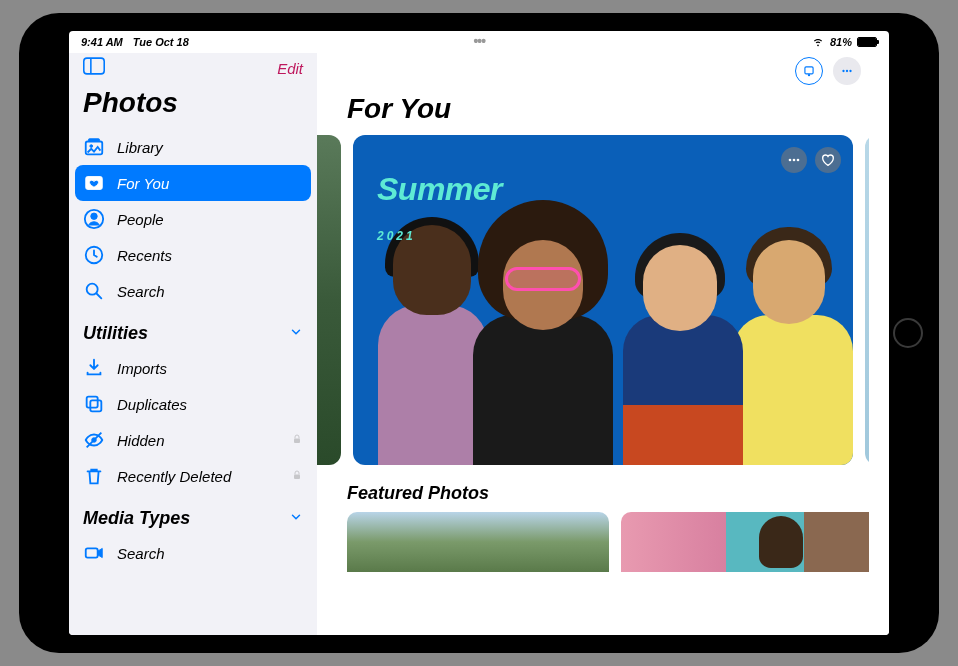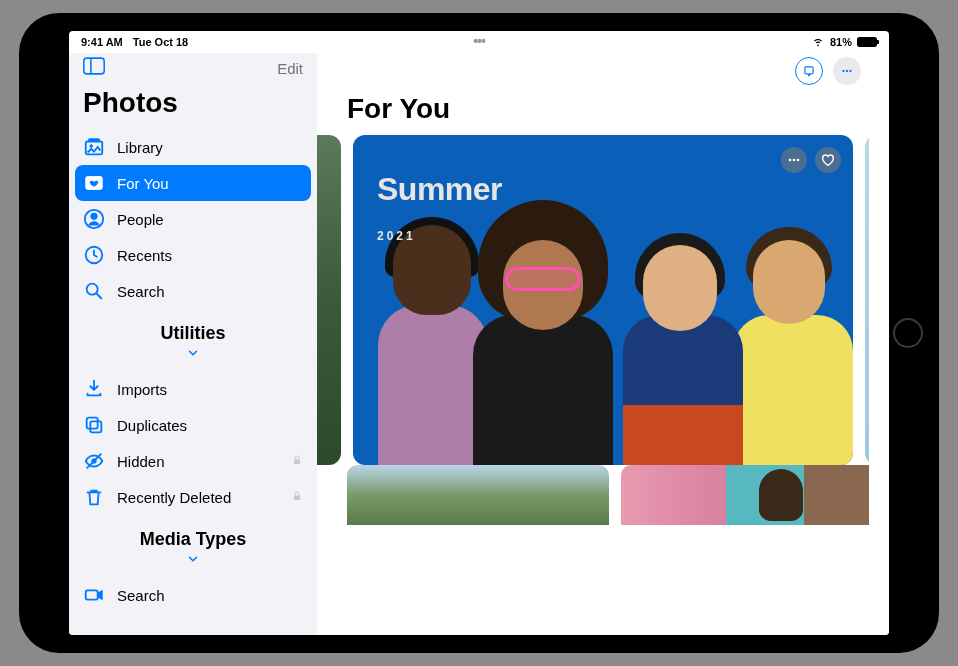--- a/index.html
+++ b/index.html
@@ -1,61 +1,61 @@
 <!DOCTYPE html>
 <html><head>
   <meta charset="utf-8">
   <style>
     * { margin: 0; padding: 0; box-sizing: border-box; font-family: -apple-system, BlinkMacSystemFont, "Segoe UI", Helvetica, Arial, sans-serif; }
     body { background: #8a8a8a; display: flex; align-items: center; justify-content: center; width: 958px; height: 666px; }
-    .ipad-frame { width: 920px; height: 640px; background: #000; border-radius: 40px; display: flex; align-items: center; justify-content: center; padding: 18px 50px; position: relative; }
+    .ipad-frame { width: 920px; height: 640px; background: #000; border-radius: 40px; display: flex; align-items: center; justify-content: center; padding: 18px 50px; position: relative; font-style: italic; }
     .home-button { position: absolute; right: 16px; top: 50%; transform: translateY(-50%); width: 30px; height: 30px; border: 2px solid #3a3a3a; border-radius: 50%; }
     .screen { width: 820px; height: 604px; background: #fff; border-radius: 4px; overflow: hidden; display: flex; flex-direction: column; }
     .status-bar { height: 22px; display: flex; align-items: center; padding: 0 12px; font-size: 11px; font-weight: 600; color: #000; justify-content: space-between; position: relative; }
     .status-left { display: flex; gap: 10px; }
     .status-center { position: absolute; left: 50%; transform: translateX(-50%); top: 2px; }
     .dots { font-size: 14px; color: #999; letter-spacing: -1px; }
     .status-right { display: flex; align-items: center; gap: 5px; }
     .wifi-icon svg { width: 14px; height: 14px; }
     .battery { display: flex; align-items: center; gap: 2px; }
     .battery-shape { width: 20px; height: 10px; border: 1px solid #000; border-radius: 2px; position: relative; }
     .battery-shape::after { content: ''; position: absolute; right: -3px; top: 2px; width: 2px; height: 4px; background: #000; border-radius: 0 1px 1px 0; }
     .battery-fill { height: 100%; background: #000; border-radius: 1px; }
     .content { flex: 1; display: flex; overflow: hidden; }
     .sidebar { width: 248px; background: #f2f2f7; display: flex; flex-direction: column; overflow-y: auto; }
     .sidebar-header { display: flex; justify-content: space-between; align-items: center; padding: 4px 14px 0; }
     .sidebar-toggle svg { width: 22px; height: 18px; }
-    .edit-link { color: #737373; font-size: 15px; }
+    .edit-link { color: #be185d; font-size: 15px; }
     .app-title { font-size: 28px; font-weight: 700; padding: 8px 14px 10px; }
     .nav-item { display: flex; align-items: center; padding: 7px 14px; gap: 12px; font-size: 15px; color: #000; position: relative; }
     .nav-item.selected { background: #007aff; color: #fff; border-radius: 8px; margin: 0 6px; padding: 7px 8px; }
     .nav-item .icon { width: 22px; height: 22px; display: flex; align-items: center; justify-content: center; flex-shrink: 0; }
     .nav-item.selected .icon svg { fill: #fff; stroke: #fff; }
     .nav-item .icon svg { fill: #007aff; stroke: #007aff; }
     .nav-item .lock { margin-left: auto; opacity: 0.4; }
     .nav-item .lock svg { width: 12px; height: 14px; fill: #888; stroke: none; }
-    .section-header { display: flex; justify-content: space-between; align-items: center; padding: 14px 14px 6px; font-size: 18px; font-weight: 700; flex-direction: column; }
+    .section-header { display: flex; justify-content: space-between; align-items: center; padding: 14px 14px 6px; font-size: 18px; font-weight: 700; }
     .chevron svg { width: 14px; height: 14px; }
     .main { flex: 1; background: #fff; padding: 0 20px 0 0; overflow: hidden; display: flex; flex-direction: column; }
     .toolbar-right { display: flex; justify-content: flex-end; gap: 10px; padding: 4px 8px 0; align-items: center; }
     .toolbar-btn { width: 28px; height: 28px; border-radius: 50%; display: flex; align-items: center; justify-content: center; border: 1.5px solid #007aff; }
     .toolbar-btn.filled { background: #e9e9ee; border: none; }
     .toolbar-btn svg { width: 14px; height: 14px; }
     .page-title { font-size: 28px; font-weight: 700; padding: 8px 8px 10px 30px; }
     .section-title-row { display: flex; justify-content: space-between; align-items: center; padding: 0 8px 8px 30px; border-top: 0.5px solid #d0d0d0; padding-top: 10px; }
     .section-title { font-size: 18px; font-weight: 700; }
     .see-all { color: #007aff; font-size: 15px; }
     .memories-row { display: flex; gap: 12px; padding-left: 0; overflow: hidden; }
     .memory-peek-left { width: 24px; height: 330px; background: linear-gradient(180deg, #5a7a5a 0%, #3a5a3a 50%, #2a4a2a 100%); border-radius: 0 12px 12px 0; flex-shrink: 0; }
     .memory-card { width: 500px; height: 330px; border-radius: 12px; position: relative; background: #0a5fb8; overflow: hidden; flex-shrink: 0; }
     .memory-peek-right { width: 18px; height: 330px; background: linear-gradient(180deg, #b8d8e8 0%, #a0c8dc 100%); border-radius: 12px 0 0 12px; flex-shrink: 0; }
     .memory-actions { position: absolute; top: 12px; right: 12px; display: flex; gap: 8px; z-index: 3; }
     .memory-action-btn { width: 26px; height: 26px; border-radius: 50%; background: rgba(120,120,120,0.6); display: flex; align-items: center; justify-content: center; }
     .memory-action-btn svg { width: 16px; height: 16px; }
-    .memory-title { position: absolute; top: 36px; left: 24px; z-index: 3; color: #e5e5e5; }
+    .memory-title { position: absolute; top: 36px; left: 24px; z-index: 3; color: #5eead4; }
     .memory-title-text { font-size: 32px; font-weight: 700; letter-spacing: -0.5px; }
     .memory-year { font-size: 12px; font-weight: 600; letter-spacing: 3px; margin-top: 21px; }
     
     .people { position: absolute; bottom: 0; left: 0; right: 0; height: 260px; }
     .person { position: absolute; bottom: 0; }
     .p1 { left: 20px; width: 130px; height: 240px; }
     .p1 .head { width: 78px; height: 90px; background: #4a2f1c; border-radius: 44px 44px 38px 38px; position: absolute; top: 0; left: 20px; }
     .p1 .body { width: 110px; height: 160px; background: #ad7fa8; border-radius: 40px 40px 0 0; position: absolute; bottom: 0; left: 5px; }
     .p1 .hair { width: 94px; height: 60px; background: #111; border-radius: 50px 50px 10px 10px; position: absolute; top: -8px; left: 12px; }
     .p2 { left: 120px; width: 150px; height: 260px; }
@@ -297,20 +297,21 @@
               <div class="person p3">
                   <div class="body"></div>
                   <div class="hair"></div>
                   <div class="head"></div>
                 </div>
             </div>
           </div>
           <div class="memory-peek-right"></div>
         </div>
 
+        <div class="featured-title">Featured Photos</div>
         <div class="featured-row">
           <div class="featured-card f1"></div>
           <div class="featured-card f2"></div>
         </div>
       </div>
     </div>
 
   </div>
 </div>
 

